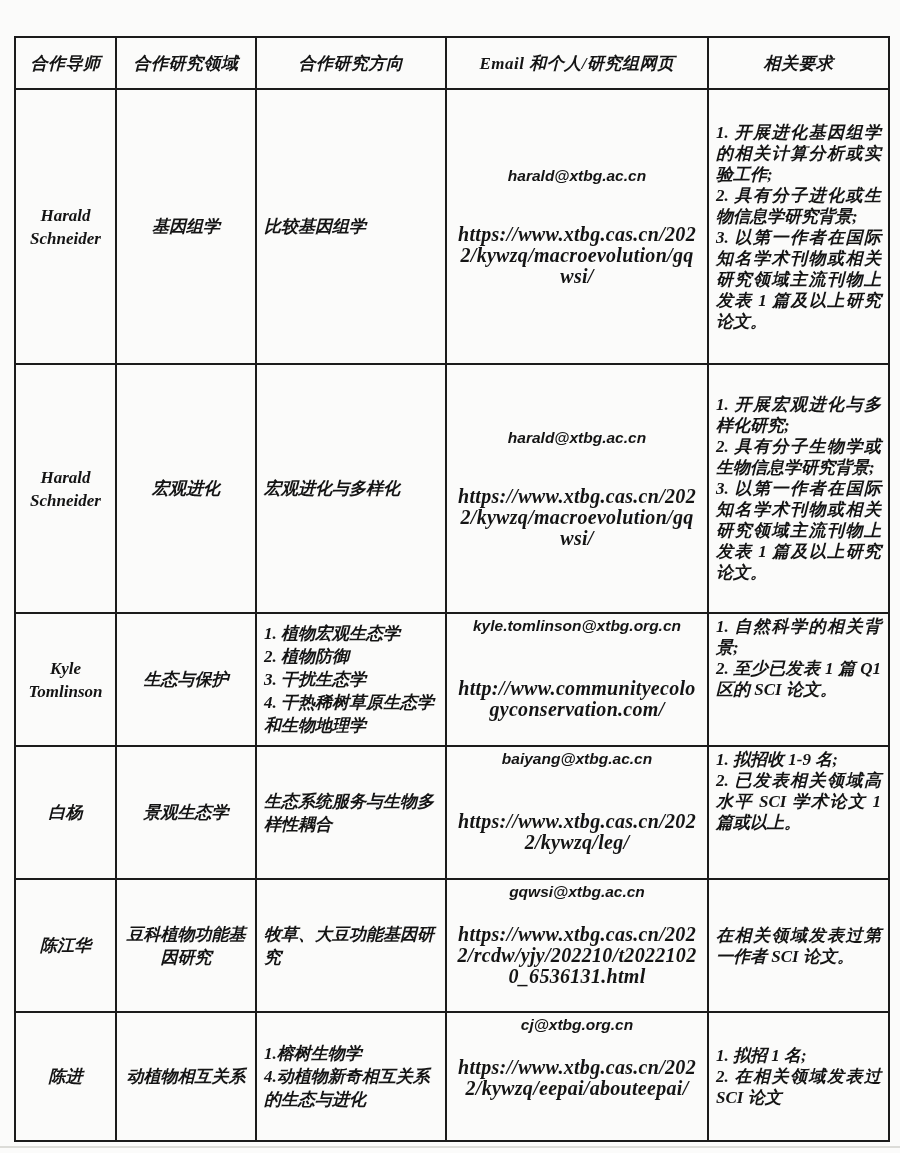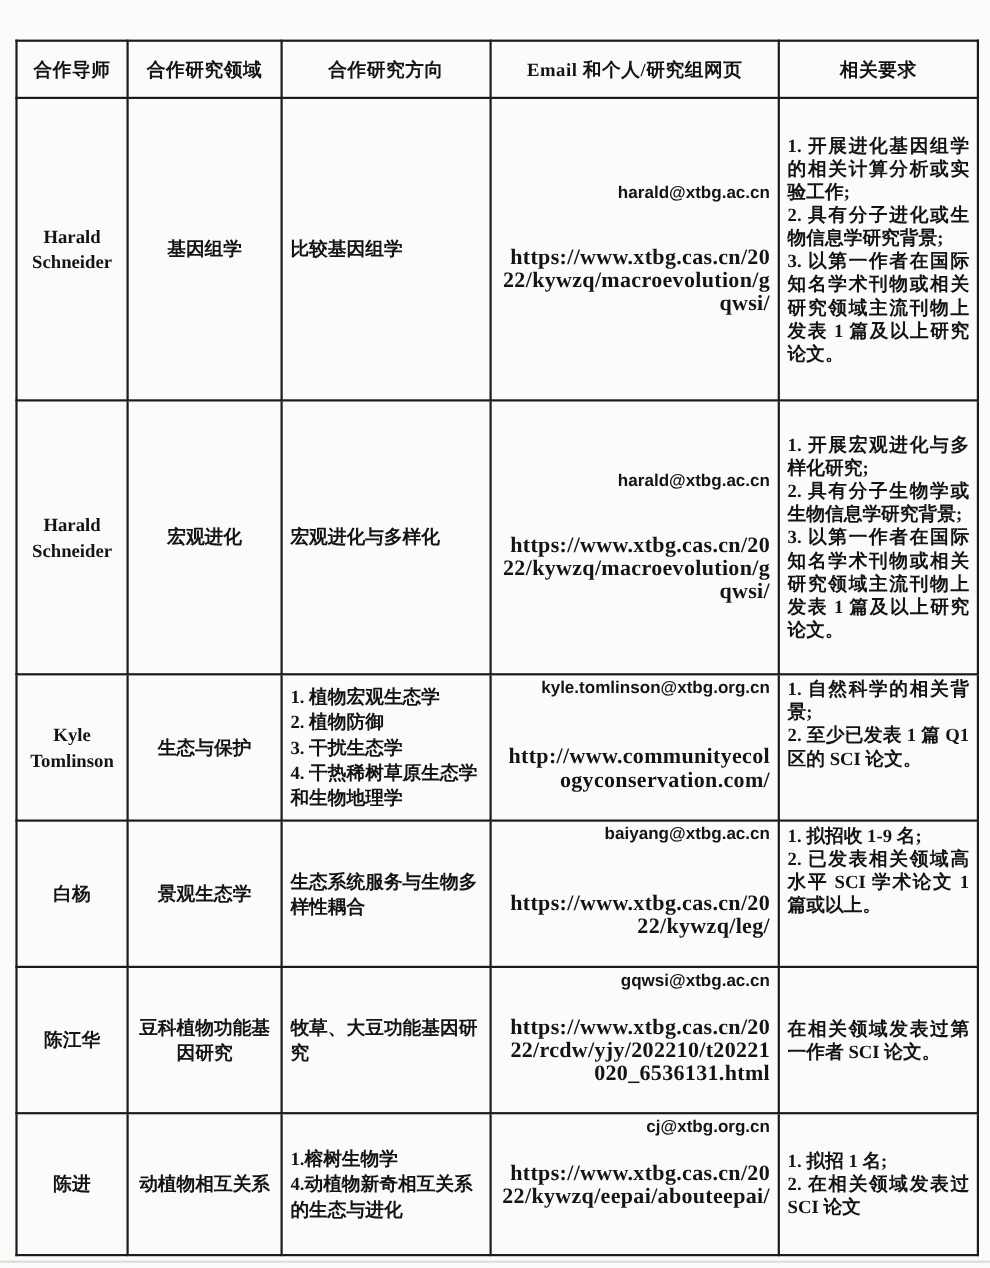--- a/index.html
+++ b/index.html
@@ -9,20 +9,21 @@
     height: 1153px;
     background: #fbfbfa;
     font-family: "Liberation Serif", "DejaVu Serif", serif;
     color: #141414;
   }
   .page {
     position: relative;
     width: 900px;
     height: 1153px;
     overflow: hidden;
+    font-style: italic;
   }
   table.doc-table {
     position: absolute;
     left: 14px;
     top: 36px;
     width: 874px;
     border-collapse: collapse;
     table-layout: fixed;
   }
   .doc-table th, .doc-table td {
@@ -52,21 +53,21 @@
     line-height: 23px;
   }
   .c-dir {
     text-align: left;
     vertical-align: middle;
     white-space: pre-line;
     line-height: 23px;
   }
   .c-link {
     vertical-align: middle;
-    text-align: right;
+    text-align: center;
   }
   .email {
     font-family: "Liberation Sans", "DejaVu Sans", sans-serif;
     font-size: 15.5px;
     line-height: 20px;
     word-break: break-all;
   }
   .url {
     font-family: "Liberation Serif", "DejaVu Serif", serif;
     font-size: 20px;

